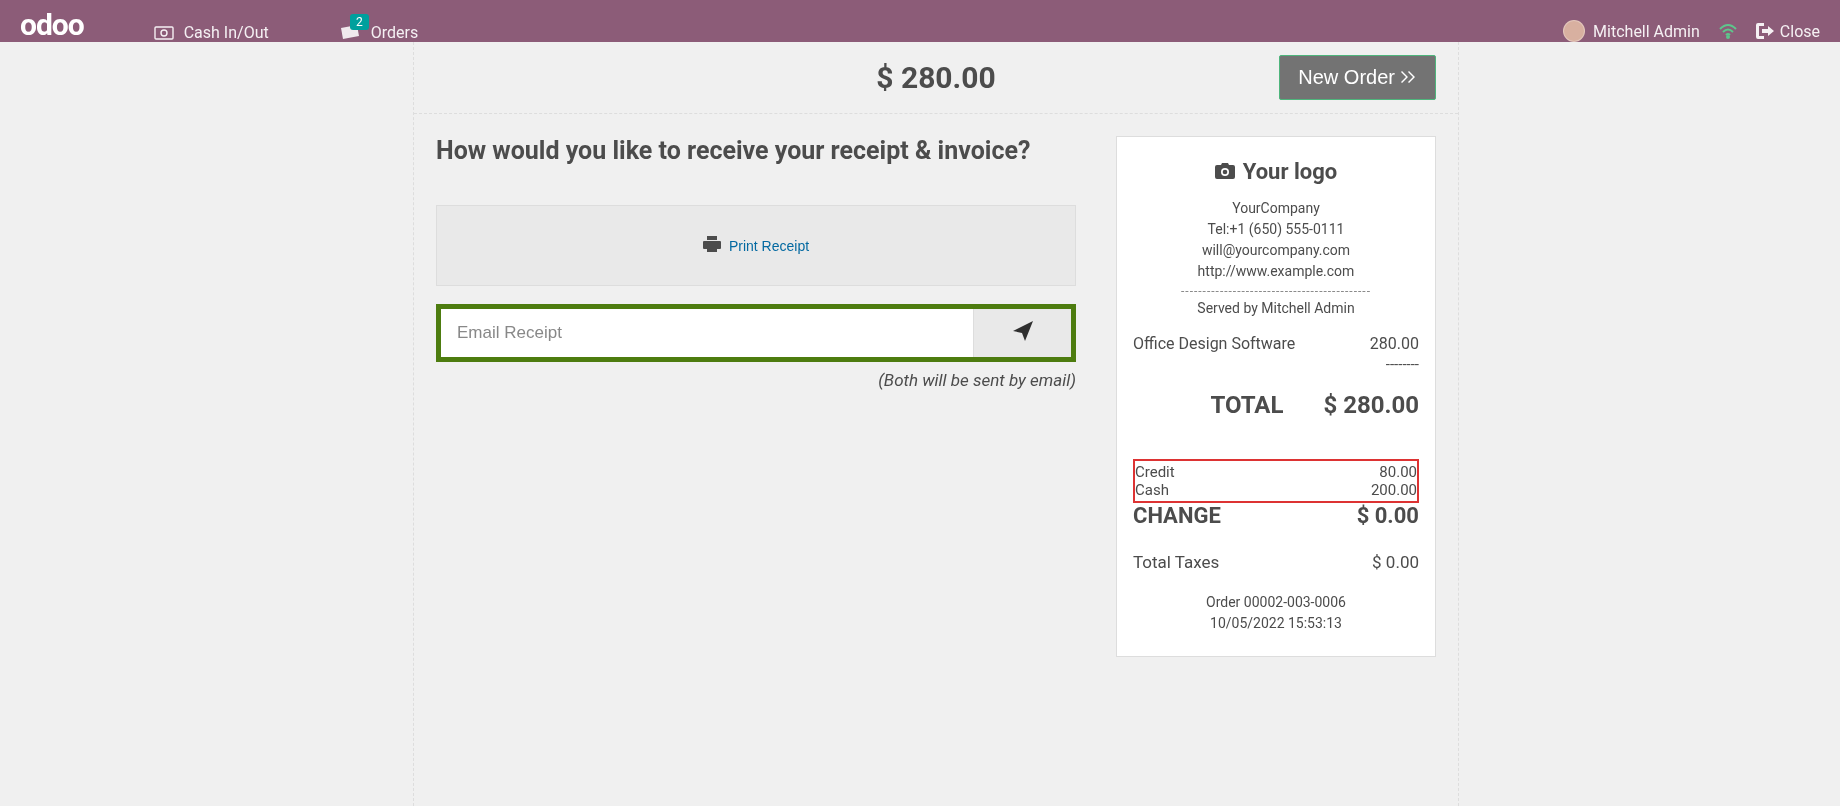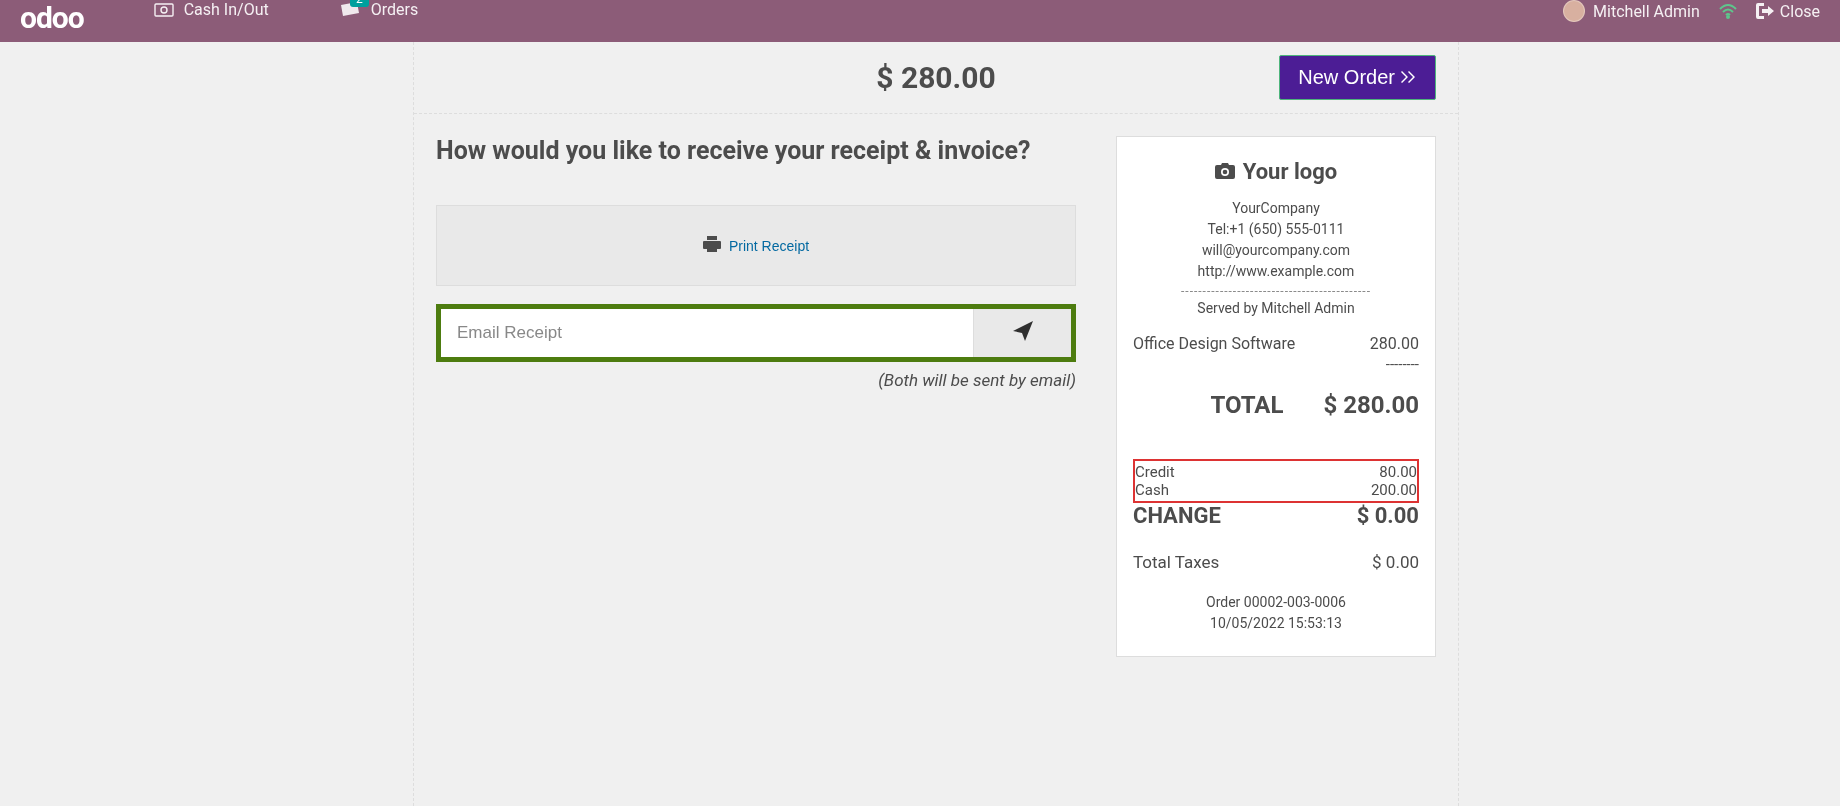--- a/index.html
+++ b/index.html
@@ -1,37 +1,37 @@
 <!DOCTYPE html>
 <html><head>
 <meta charset="utf-8">
 <style>
   * { box-sizing: border-box; margin: 0; padding: 0; }
   body { font-family: -apple-system, BlinkMacSystemFont, "Segoe UI", Roboto, "Helvetica Neue", Arial, sans-serif; background: #f0f0f0; color: #444; width: 1840px; height: 806px; overflow: hidden; }
 
   
-  .navbar { background: #8c5c78; color: #fff; height: 42px; display: flex; align-items: flex-start; padding: 0 20px; }
+  .navbar { background: #8c5c78; color: #fff; height: 42px; display: flex; align-items: flex-end; padding: 0 20px; }
   .brand { font-weight: 700; font-size: 30px; letter-spacing: -1px; margin-right: 70px; }
   .nav-item { display: flex; align-items: center; margin-right: 70px; cursor: pointer; color: #f5f0f3; font-size: 16px; }
   .nav-item .icon { margin-right: 10px; display: inline-flex; position: relative; }
   .badge { position: absolute; top: -10px; right: -8px; background: #00a09d; color: #fff; font-size: 12px; padding: 1px 6px; border-radius: 3px; }
   .nav-spacer { flex: 1; }
   .nav-right { display: flex; align-items: center; }
   .avatar { width: 22px; height: 22px; border-radius: 50%; background: #d8b0a0; margin-right: 8px; border: 1px solid rgba(255,255,255,0.3); }
   .nav-right-item { display: flex; align-items: center; margin-left: 18px; color: #f5f0f3; cursor: pointer; font-size: 16px; }
 
   
   .main { display: flex; height: calc(806px - 42px); }
   .left-gutter { width: 414px; border-right: 1px dashed #ddd; }
   .center-col { flex: 1; display: flex; flex-direction: column; }
   .right-gutter { width: 382px; border-left: 1px dashed #ddd; }
 
   .top-row { display: flex; align-items: center; justify-content: center; position: relative; padding: 18px 22px; border-bottom: 1px dashed #ddd; }
   .amount { font-size: 30px; font-weight: 700; color: #4c4c4c; }
-  .new-order-btn { position: absolute; right: 22px; background: #4c1d95; color: #fff; border: 1px solid #4eb57c; padding: 10px 18px; font-size: 20px; cursor: pointer; border-radius: 2px; display: flex; align-items: center; }
+  .new-order-btn { position: absolute; right: 22px; background: #737373; color: #fff; border: 1px solid #4eb57c; padding: 10px 18px; font-size: 20px; cursor: pointer; border-radius: 2px; display: flex; align-items: center; }
   .new-order-btn .dbl-chevron { margin-left: 6px; }
 
   .body-row { display: flex; flex: 1; }
   .actions-col { flex: 1; padding: 22px 30px 22px 22px; }
   .actions-col h2 { font-size: 25px; font-weight: 700; color: #4c4c4c; margin-bottom: 40px; }
   .print-btn { width: 100%; background: #e9e9e9; border: 1px solid #ddd; padding: 30px; font-size: 14px; color: #0369a1; cursor: pointer; display: flex; align-items: center; justify-content: center; }
   .print-btn .icon { margin-right: 8px; }
   .email-row { display: flex; margin-top: 18px; border: 5px solid #4d7c0f; }
   .email-input { flex: 1; padding: 14px 16px; font-size: 17px; border: none; outline: none; background: #fff; color: #555; }
   .email-input::placeholder { color: #888; }

